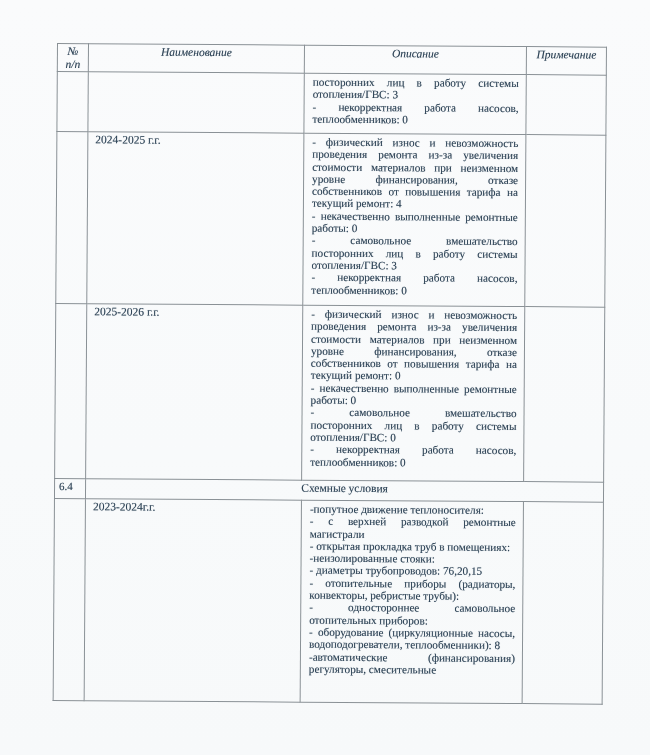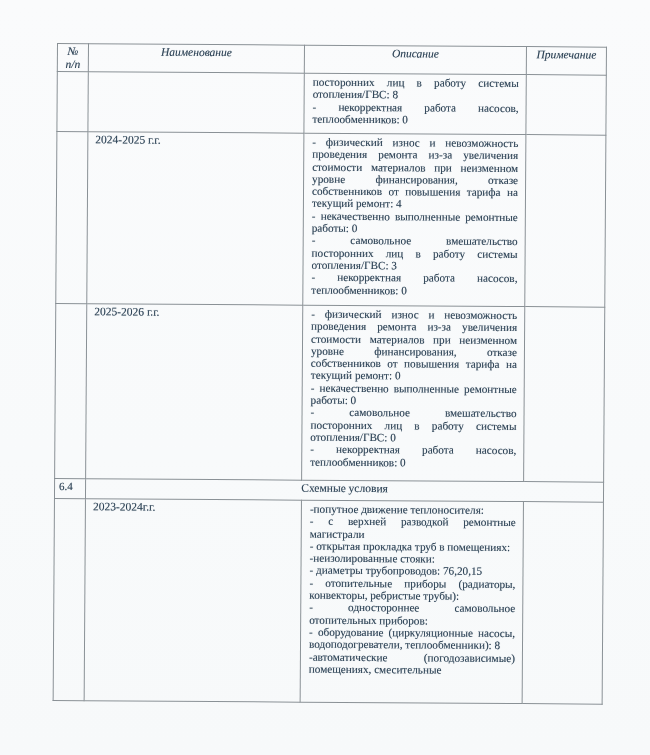--- a/index.html
+++ b/index.html
@@ -101,21 +101,21 @@
         <th>Наименование</th>
         <th>Описание</th>
         <th>Примечание</th>
       </tr>
     </thead>
     <tbody>
       <tr class="r-1">
         <td class="num-cell"></td>
         <td class="name-cell"></td>
         <td class="desc-cell">
-          <p>посторонних лиц в работу системы отопления/ГВС: 8</p>
+          <p>посторонних лиц в работу системы отопления/ГВС: 3</p>
           <p>- некорректная работа насосов, теплообменников: 0</p>
         </td>
         <td class="note-cell"></td>
       </tr>
 
       <tr class="r-2">
         <td class="num-cell"></td>
         <td class="name-cell">2024-2025 г.г.</td>
         <td class="desc-cell">
           <p>- физический износ и невозможность проведения ремонта из-за увеличения стоимости материалов при неизменном уровне финансирования, отказе собственников от повышения тарифа на текущий ремонт: 4</p>
@@ -148,19 +148,19 @@
         <td class="name-cell">2023-2024г.г.</td>
         <td class="desc-cell">
           <p>-попутное движение теплоносителя:</p>
           <p>- с верхней разводкой ремонтные магистрали</p>
           <p>- открытая прокладка труб в помещениях:</p>
           <p>-неизолированные стояки:</p>
           <p>- диаметры трубопроводов: 76,20,15</p>
           <p>- отопительные приборы (радиаторы, конвекторы, ребристые трубы):</p>
           <p>- одностороннее самовольное отопительных приборов:</p>
           <p>- оборудование (циркуляционные насосы, водоподогреватели, теплообменники): 8</p>
-          <p>-автоматические (погодозависимые) помещениях, смесительные</p>
+          <p>-автоматические (финансирования) регуляторы, смесительные</p>
         </td>
         <td class="note-cell"></td>
       </tr>
     </tbody>
   </table>
 </div>
 
 </body></html>

